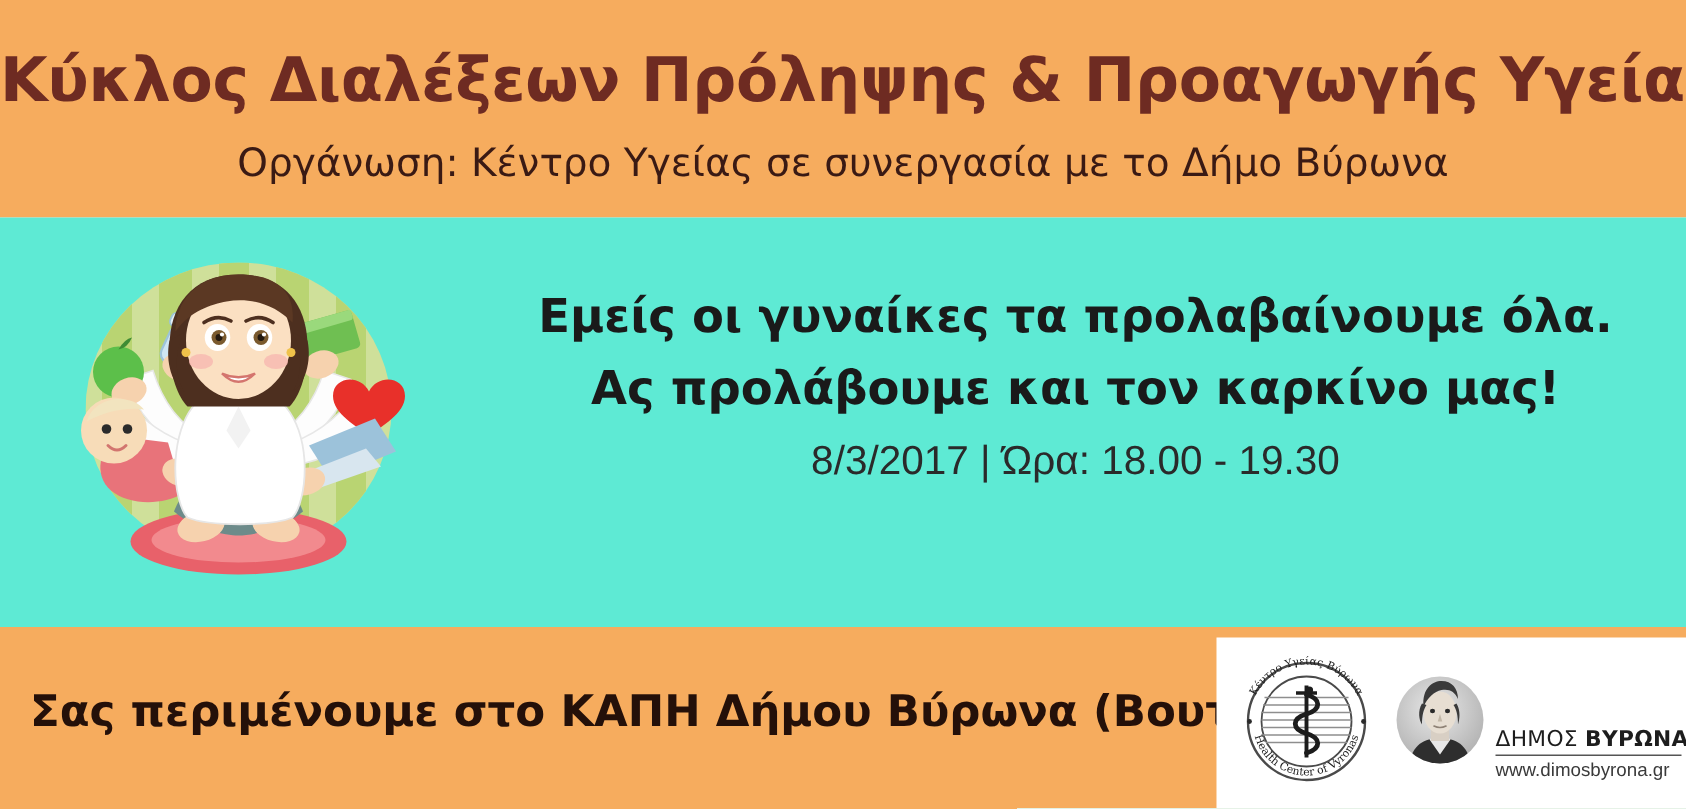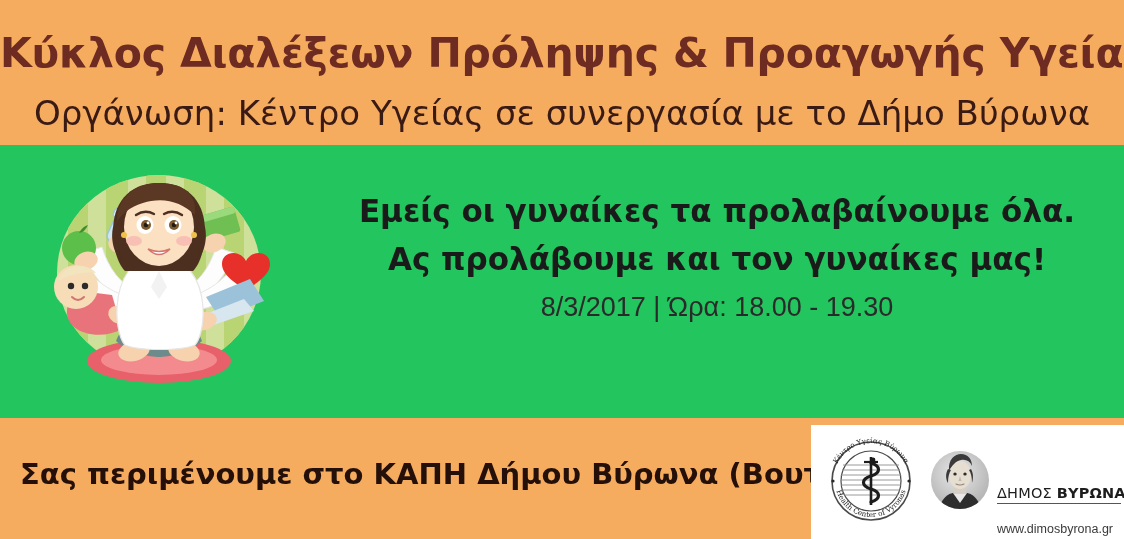--- a/index.html
+++ b/index.html
@@ -44,34 +44,34 @@
     white-space: nowrap;
   }
   .title-sub {
     position: absolute;
     left: 0;
     top: 95px;
     width: 1124px;
     text-align: center;
     font-family: "DejaVu Sans", sans-serif;
     font-weight: normal;
-    font-size: 34px;
+    font-size: 26px;
     line-height: 1.1;
     color: #3A1A14;
     white-space: nowrap;
   }
 
   
   .mid {
     position: absolute;
     left: 0;
     top: 145px;
     width: 1124px;
     height: 273px;
-    background: #22c55e;
+    background: #5eead4;
   }
 
   
   .illus {
     position: absolute;
     left: 28px;
     top: 20px;
     width: 262px;
     height: 232px;
   }
@@ -195,21 +195,21 @@
     border-bottom: 1px solid #555;
     padding-bottom: 2px;
     margin-top: 24px;
   }
   .byron-name b { font-weight: bold; }
   .byron-url {
     font-family: "Liberation Sans", sans-serif;
     font-size: 12.5px;
     color: #3a3a3a;
     white-space: nowrap;
-    margin-top: 18px;
+    margin-top: 2px;
   }
 </style>
 </head>
 <body>
 
 <div id="poster">
 
   <div class="band-top">
     <div class="title-main">Κύκλος Διαλέξεων Πρόληψης &amp; Προαγωγής Υγείας</div>
     <div class="title-sub">Οργάνωση: Κέντρο Υγείας σε συνεργασία με το Δήμο Βύρωνα</div>
@@ -317,21 +317,21 @@
 
         <path d="M120 84 q11 11 22 0 q-11 5 -22 0 z" fill="#ffffff" stroke="#d4756e" stroke-width="1.6"></path>
 
         <circle cx="96" cy="70" r="3" fill="#f0c24a"></circle>
         <circle cx="166" cy="70" r="3" fill="#f0c24a"></circle>
       </svg>
     </div>
 
     <div class="textblock">
       <div class="head1">Εμείς οι γυναίκες τα προλαβαίνουμε όλα.</div>
-      <div class="head2">Ας προλάβουμε και τον γυναίκες μας!</div>
+      <div class="head2">Ας προλάβουμε και τον καρκίνο μας!</div>
       <div class="dateline">8/3/2017 | Ώρα: 18.00 - 19.30</div>
     </div>
   </div>
 
   <div class="band-bottom">
     <div class="venue">Σας περιμένουμε στο ΚΑΠΗ Δήμου Βύρωνα (Βουτζά 73)</div>
   </div>
 
   <div class="logobox">
 

